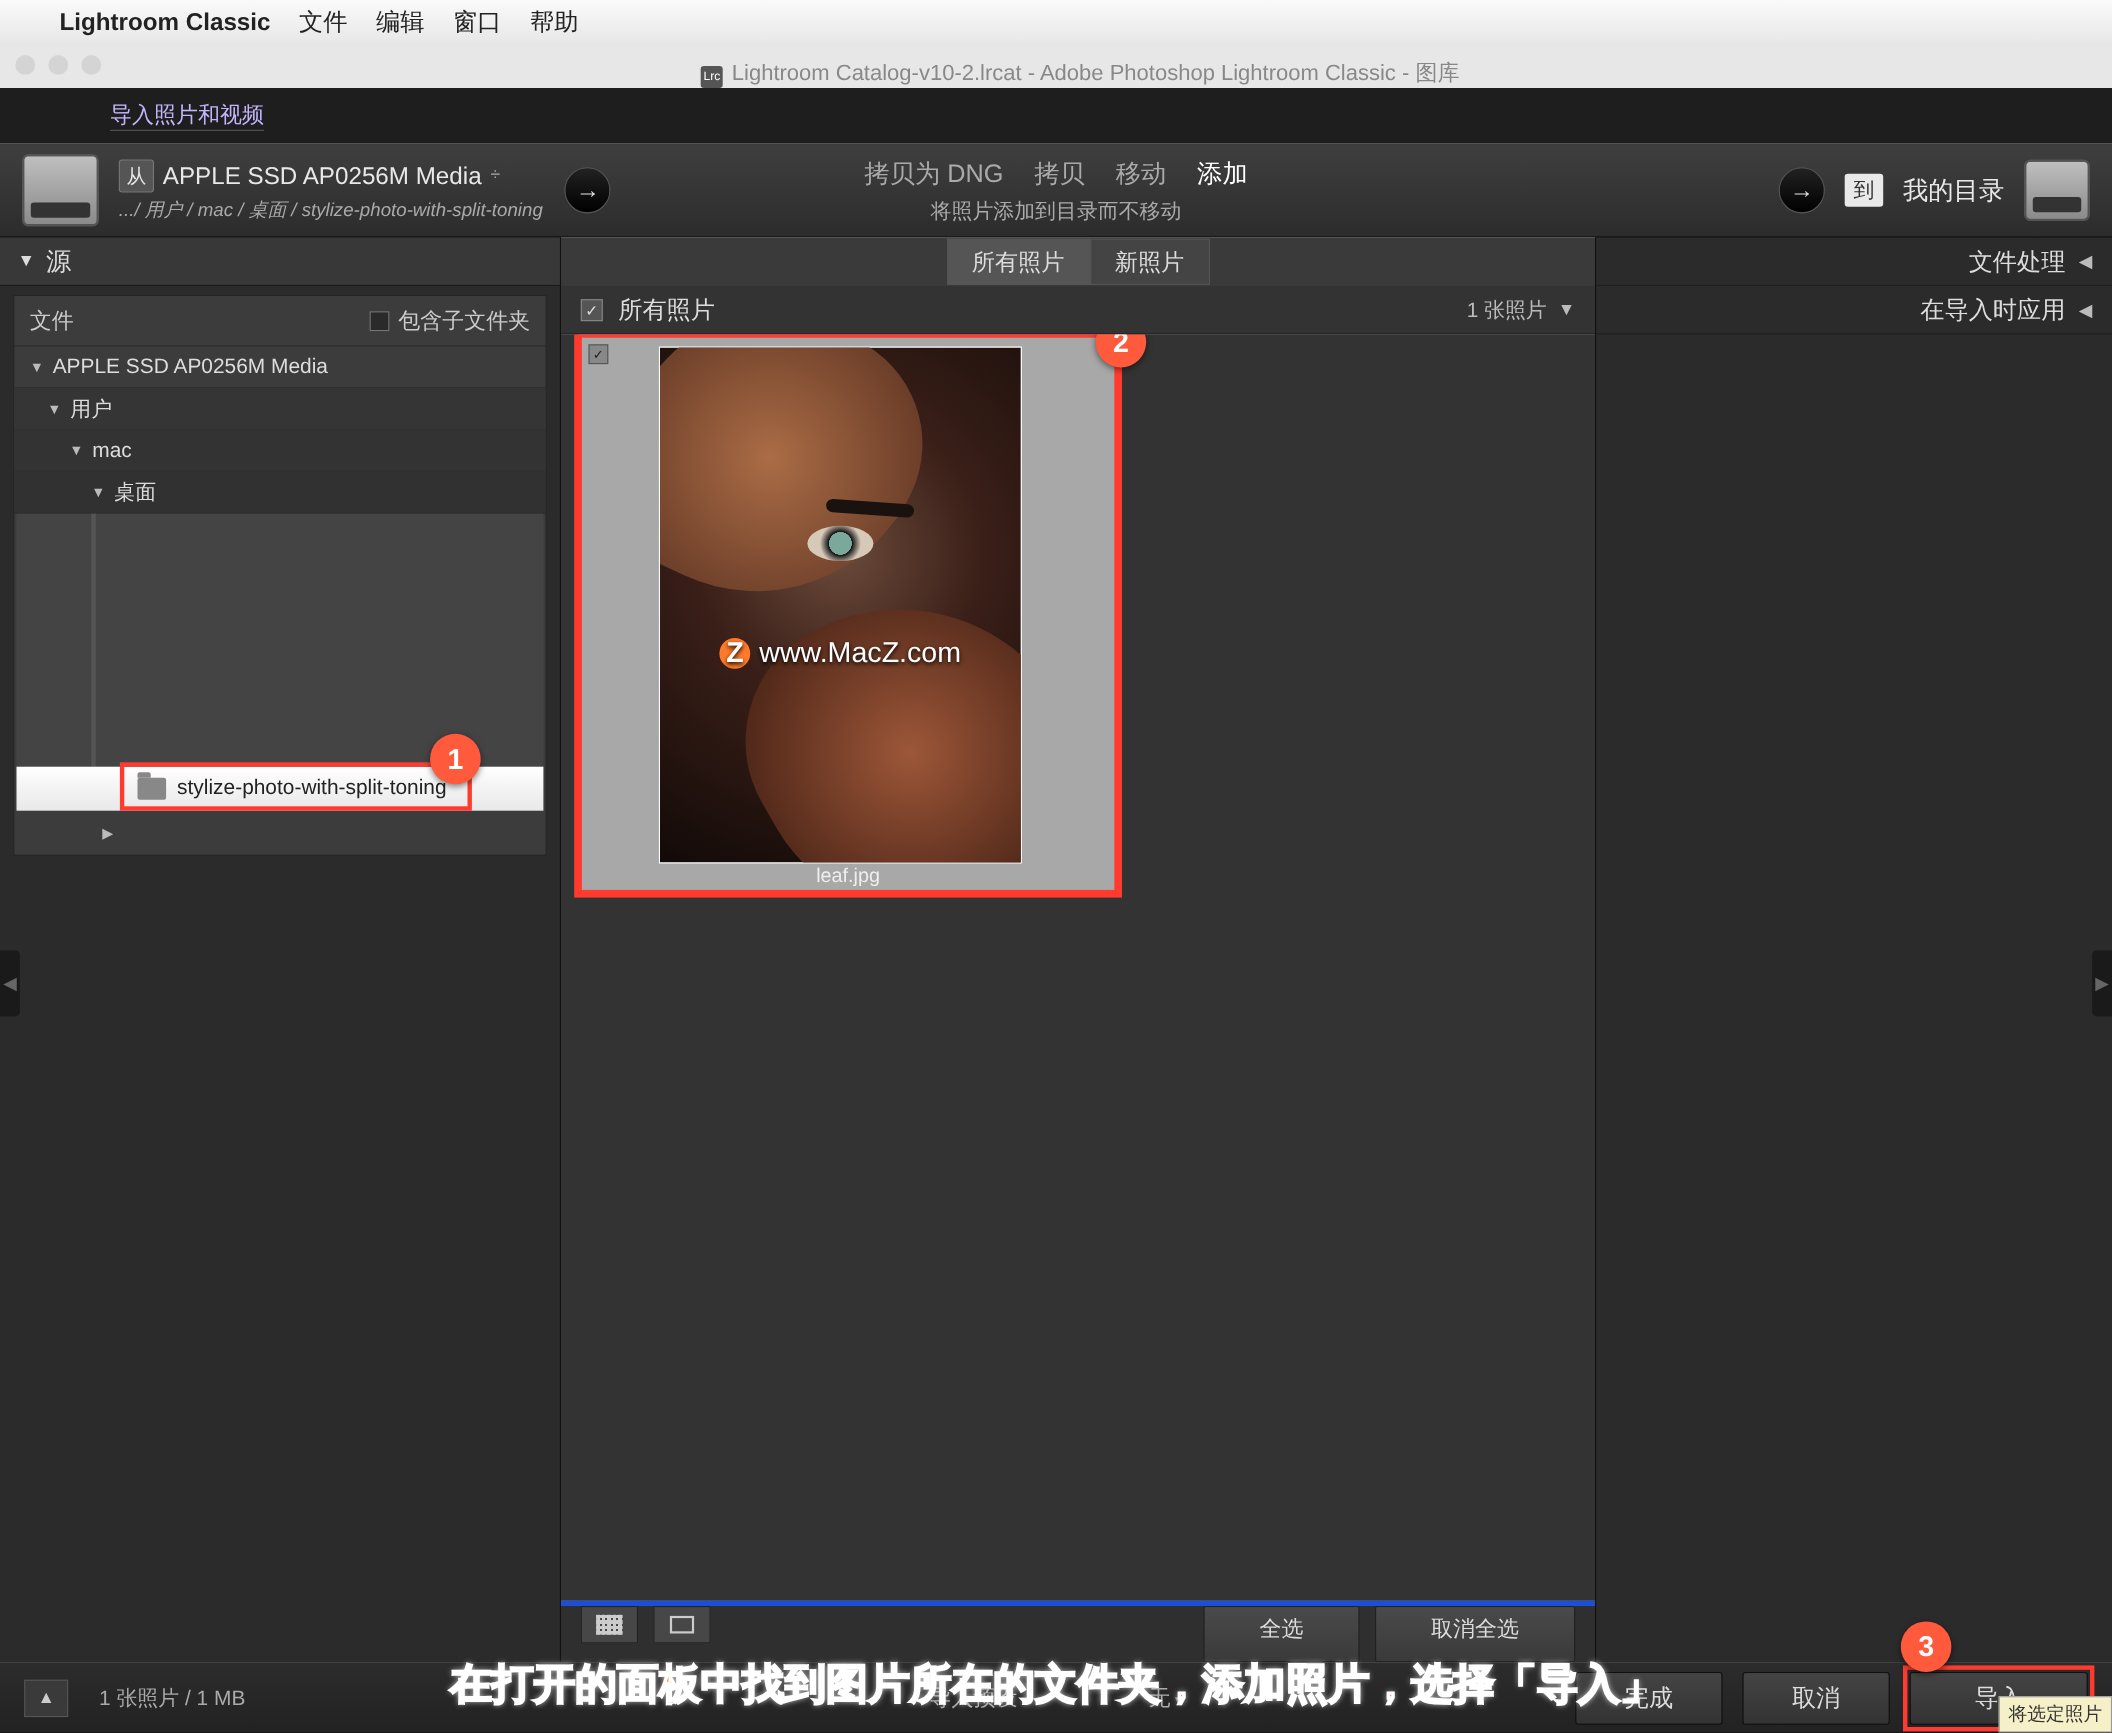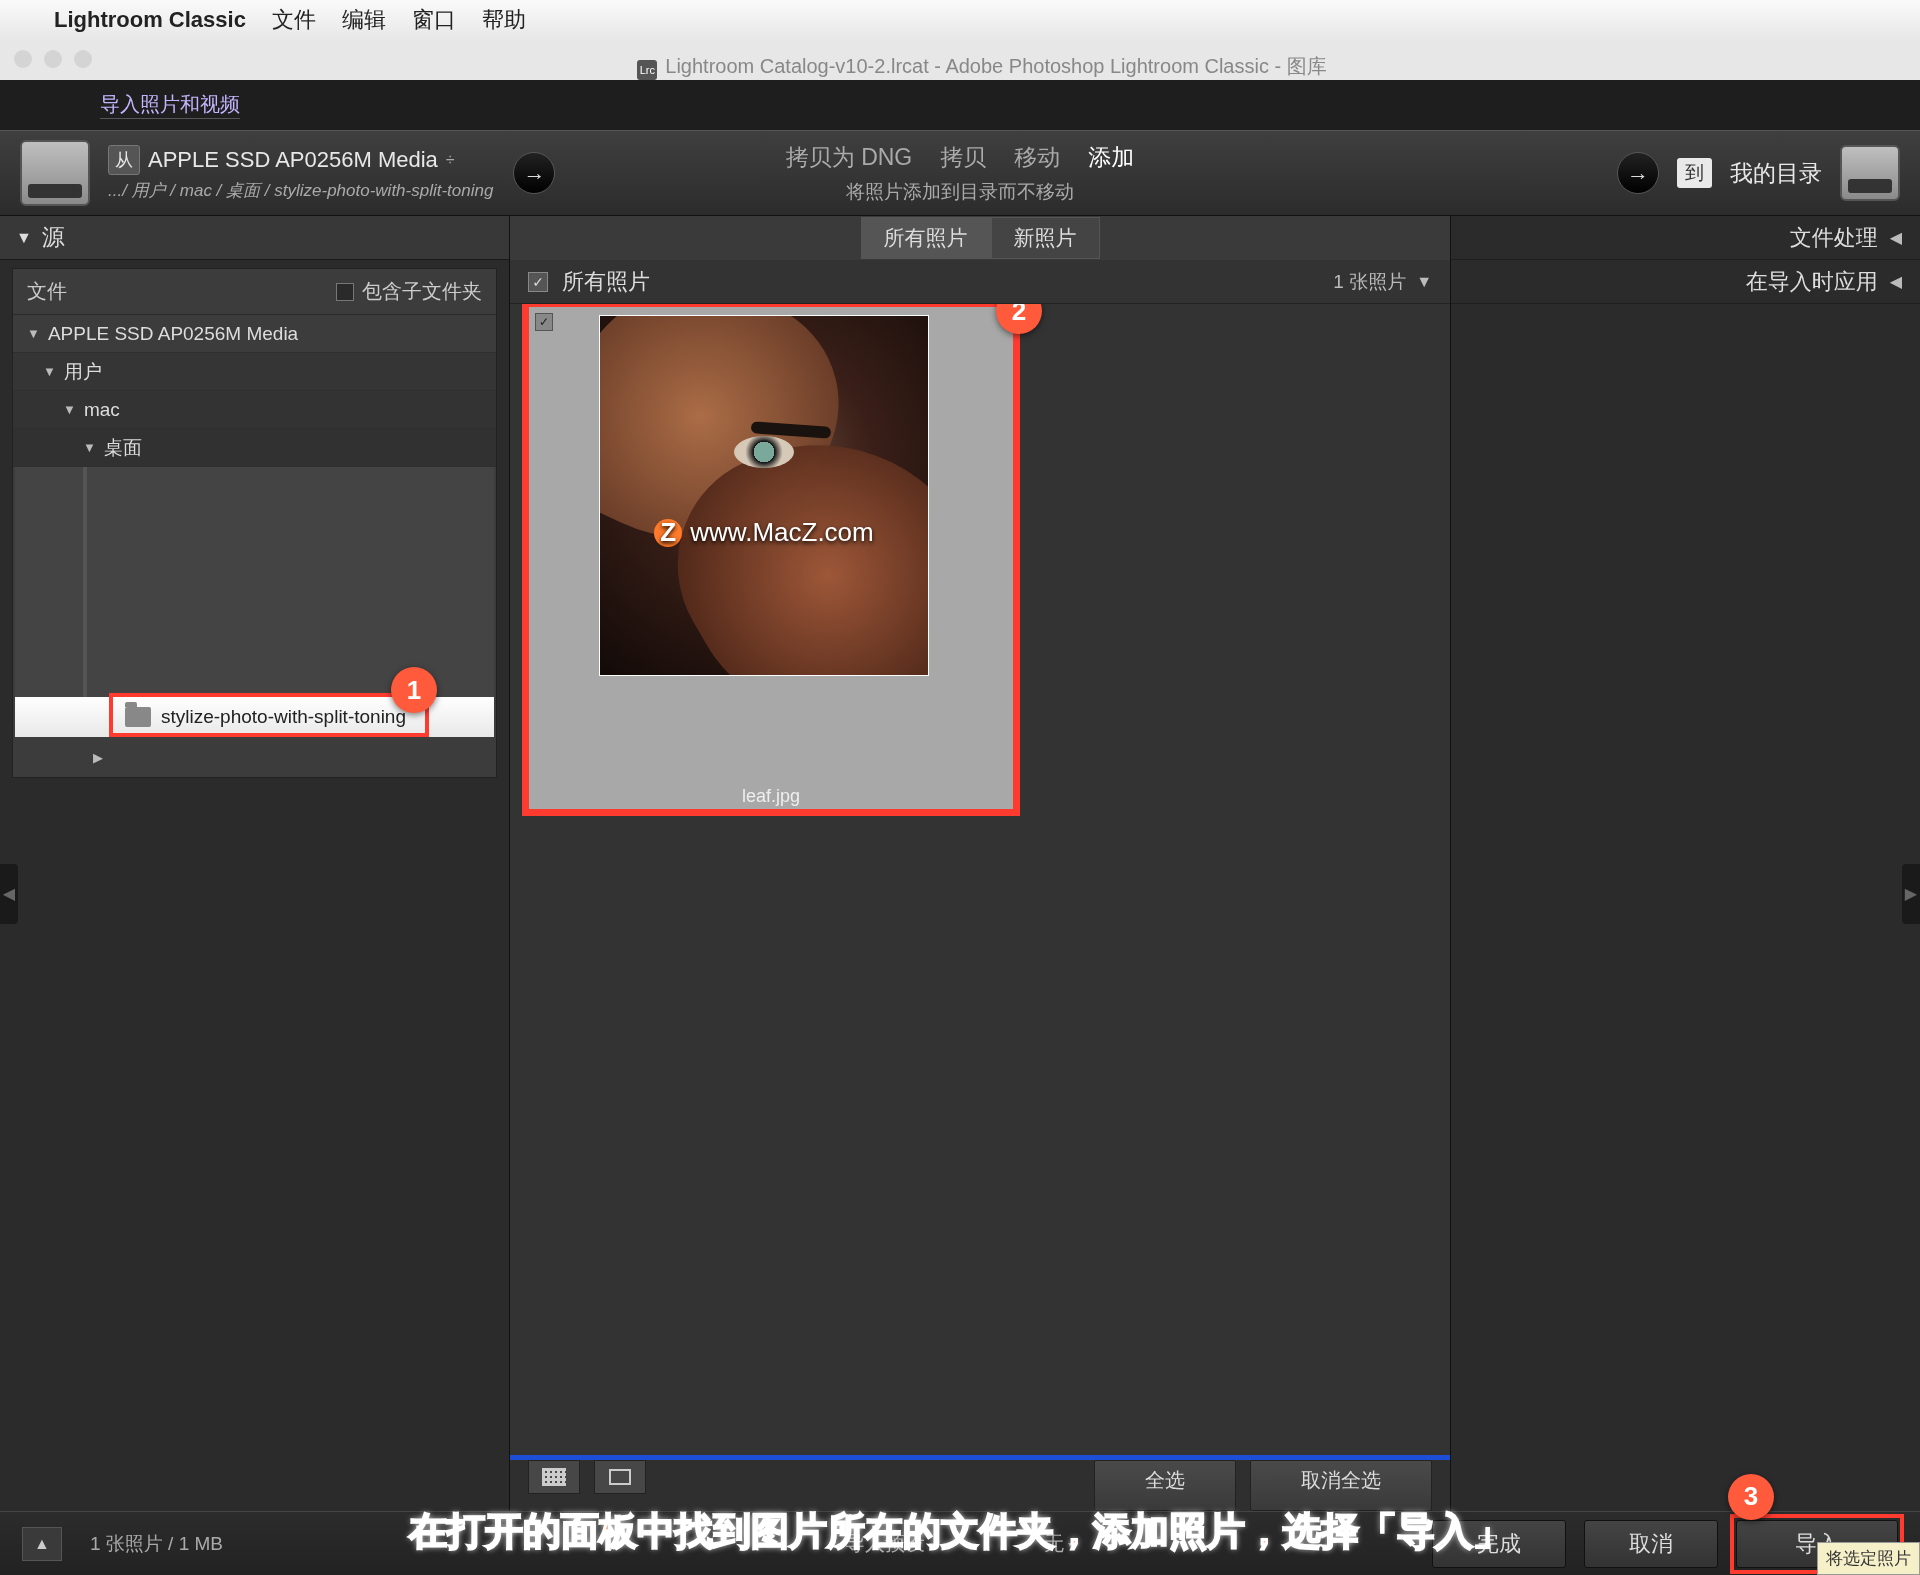--- a/index.html
+++ b/index.html
@@ -74,21 +74,21 @@
   .mid-tab { padding: 6px 22px; font-size: 21px; color: #ddd; border: 1px solid #555; background: #444; }
   .mid-tab.active { background: #555; }
   .mid-subhdr { height: 44px; background: #333; display: flex; align-items: center; padding: 0 18px; color: #ddd; font-size: 22px; border-bottom: 1px solid #222; }
   .mid-subhdr .chk { width: 20px; height: 20px; border: 1px solid #888; background: #555; margin-right: 14px; display:flex; align-items:center; justify-content:center; color:#ddd; font-size:14px;}
   .mid-subhdr .spacer { flex: 1; }
   .mid-subhdr .count { color: #bbb; font-size: 19px; margin-right: 10px; }
   .mid-subhdr .dd { color: #bbb; font-size: 16px; }
   .thumb-area { flex: 1; background: #333; position: relative; overflow:hidden;}
   .thumb-cell { position:absolute; left: 16px; top: 0; width: 490px; height: 508px; background: #a8a8a8; border:1px solid #777;}
   .thumb-cell .csmall { position:absolute; left:8px; top:8px; width:18px; height:18px; border:1px solid #555; background:#888; display:flex; align-items:center; justify-content:center; font-size:12px; color:#222;}
-  .thumb-img { position:absolute; left:72px; top:10px; width:330px; height:361px; background: radial-gradient(circle at 50% 40%, #6b4a3a 0%, #3a1f18 40%, #120a08 100%); border:1px solid #fff; overflow:hidden;}
+  .thumb-img { position:absolute; left:72px; top:10px; width:330px; height:470px; background: radial-gradient(circle at 50% 40%, #6b4a3a 0%, #3a1f18 40%, #120a08 100%); border:1px solid #fff; overflow:hidden;}
   .thumb-img .eye { position:absolute; left:50%; top:38%; transform:translate(-50%,-50%); width:60px; height:32px; background: radial-gradient(circle,#7aa89a 30%,#111 31%,#d7c9b8 55%); border-radius:50%;}
   .thumb-img .brow { position:absolute; left:46%; top:30%; width:80px; height:12px; background:#1a120e; border-radius:8px; transform:rotate(4deg);}
   .thumb-img .leaf1 { position:absolute; left:-30px; top:-30px; width:260px; height:260px; background: radial-gradient(circle,#b07048,#5a3020); border-radius:50% 40% 60% 30%; transform:rotate(25deg); opacity:.95;}
   .thumb-img .leaf2 { position:absolute; right:-40px; bottom:-40px; width:280px; height:280px; background: radial-gradient(circle,#a35a3a,#3a1a10); border-radius:40% 60% 30% 50%; transform:rotate(-30deg); opacity:.95;}
   .thumb-img .wm { position:absolute; left:0; right:0; top:56%; text-align:center; color:#fff; font-size:26px; text-shadow:0 2px 4px #000;}
   .thumb-img .wm .z { display:inline-flex; width:28px; height:28px; background:#ff7a2a; border-radius:50%; align-items:center; justify-content:center; font-weight:700; margin-right:8px;}
   .thumb-name { position:absolute; left:0; right:0; bottom:4px; text-align:center; color:#eee; font-size:18px;}
   .thumb-red { position:absolute; left:12px; top:-4px; width:498px; height:516px; border:7px solid #ff3b2f; pointer-events:none; }
 
   .mid-footer { height: 56px; background: #2f2f2f; display: flex; gap: 14px; padding: 0 18px; border-top:5px solid #1d4ed8;}

